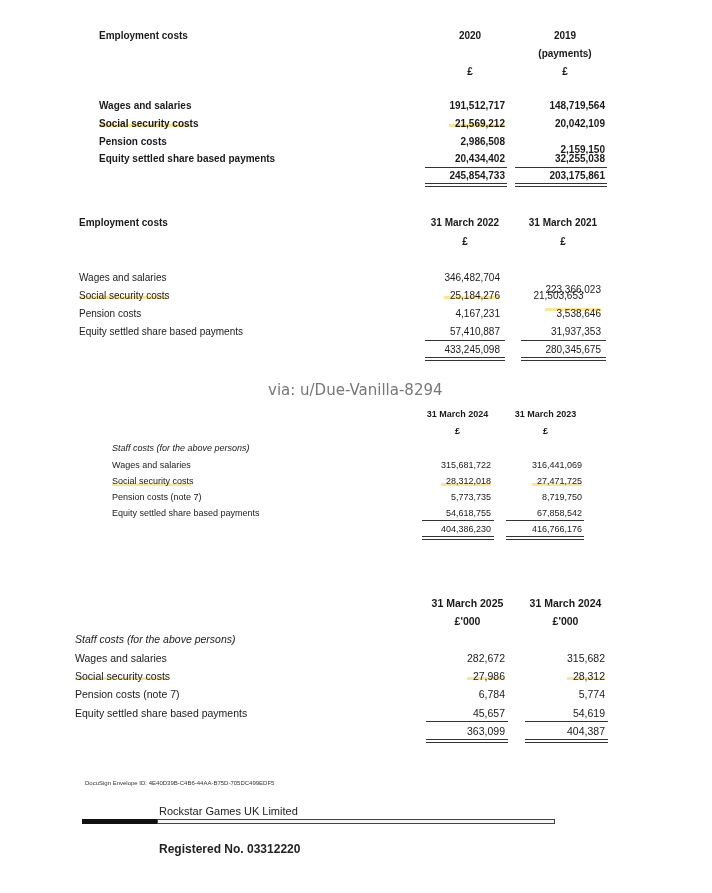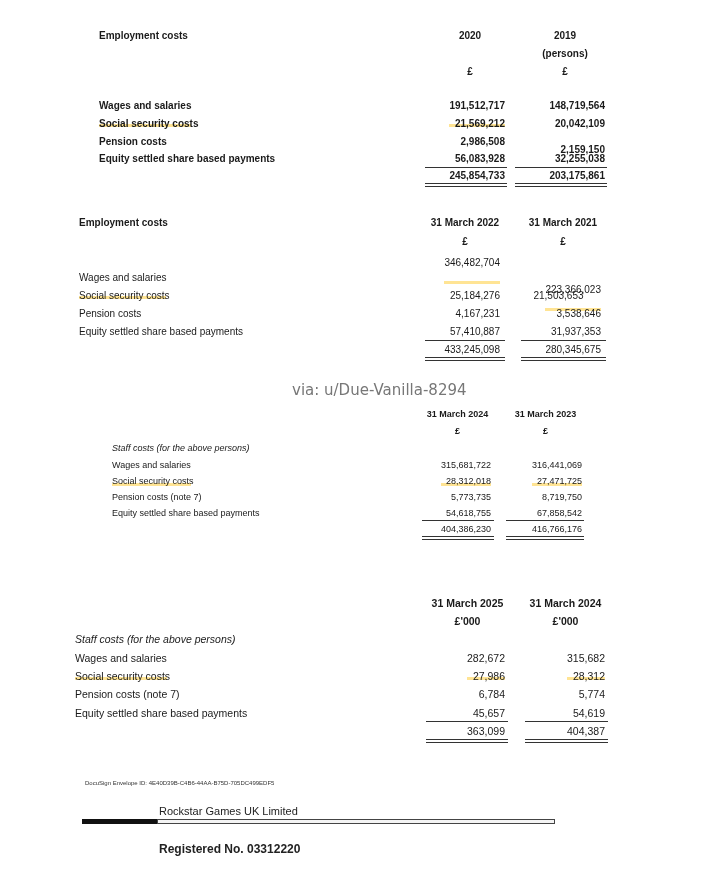--- a/index.html
+++ b/index.html
@@ -7,72 +7,72 @@
          font-family: "Liberation Sans", sans-serif; color: #1a1a1a; }
   .abs { position: absolute; }
   .lbl { position: absolute; font-size: 10px; white-space: nowrap; }
   .b { font-weight: bold; }
   .it { font-style: italic; }
   .num { position: absolute; font-size: 10px; text-align: right; white-space: nowrap; }
   .hdr { position: absolute; font-size: 10px; font-weight: bold; text-align: center; white-space: nowrap; }
   .hl { border-bottom: 3px solid rgba(255, 205, 60, 0.55); padding-bottom: 13px; }
   .rule { position: absolute; height: 0; border-top: 1.5px solid #333; }
   .drule { position: absolute; height: 2px; border-top: 1.5px solid #333; border-bottom: 1.5px solid #333; }
-  .watermark { position: absolute; font-size: 15px; color: #777; font-family: "DejaVu Sans", sans-serif; margin-left: 24px; }
+  .watermark { position: absolute; font-size: 15px; color: #777; font-family: "DejaVu Sans", sans-serif; }
   .s4 .lbl, .s4 .num, .s4 .hdr { font-size: 10.5px; }
   .s3 .lbl, .s3 .num, .s3 .hdr { font-size: 9px; }
   .footer-id { position: absolute; font-size: 6px; color: #333; }
   .company { position: absolute; font-size: 11px; color: #222; }
   .reg { position: absolute; font-size: 12px; font-weight: bold; color: #222; }
 </style>
 </head>
 <body>
 
 <div>
   <div class="lbl b" style="left:99px;top:30px;">Employment costs</div>
   <div class="hdr" style="left:440px;top:30px;width:60px;">2020</div>
   <div class="hdr" style="left:535px;top:30px;width:60px;">2019</div>
-  <div class="hdr" style="left:530px;top:48px;width:70px;">(persons)</div>
+  <div class="hdr" style="left:530px;top:48px;width:70px;">(payments)</div>
   <div class="hdr" style="left:440px;top:66px;width:60px;">£</div>
   <div class="hdr" style="left:535px;top:66px;width:60px;">£</div>
 
   <div class="lbl b" style="left:99px;top:100px;"><span class="hl">Wages and salaries</span></div>
   <div class="num b" style="left:420px;top:100px;width:85px;"><span class="hl">191,512,717</span></div>
   <div class="num b" style="left:520px;top:100px;width:85px;">148,719,564</div>
 
   <div class="lbl b" style="left:99px;top:118px;">Social security costs</div>
   <div class="num b" style="left:420px;top:118px;width:85px;">21,569,212</div>
   <div class="num b" style="left:520px;top:118px;width:85px;">20,042,109</div>
 
   <div class="lbl b" style="left:99px;top:136px;">Pension costs</div>
   <div class="num b" style="left:420px;top:136px;width:85px;">2,986,508</div>
   <div class="num b" style="left:520px;top:136px;width:85px;margin-top:8px;">2,159,150</div>
 
   <div class="lbl b" style="left:99px;top:153px;">Equity settled share based payments</div>
-  <div class="num b" style="left:420px;top:153px;width:85px;">56,083,928</div>
+  <div class="num b" style="left:420px;top:153px;width:85px;">20,434,402</div>
   <div class="num b" style="left:520px;top:153px;width:85px;">32,255,038</div>
 
   <div class="rule" style="left:425px;top:167px;width:82px;"></div>
   <div class="rule" style="left:515px;top:167px;width:92px;"></div>
 
   <div class="num b" style="left:420px;top:170px;width:85px;">245,854,733</div>
   <div class="num b" style="left:520px;top:170px;width:85px;">203,175,861</div>
   <div class="drule" style="left:425px;top:183px;width:82px;"></div>
   <div class="drule" style="left:515px;top:183px;width:92px;"></div>
 </div>
 
 <div>
   <div class="lbl b" style="left:79px;top:217px;">Employment costs</div>
   <div class="hdr" style="left:420px;top:217px;width:90px;">31 March 2022</div>
   <div class="hdr" style="left:518px;top:217px;width:90px;">31 March 2021</div>
   <div class="hdr" style="left:420px;top:236px;width:90px;">£</div>
   <div class="hdr" style="left:518px;top:236px;width:90px;">£</div>
 
   <div class="lbl" style="left:79px;top:272px;"><span class="hl">Wages and salaries</span></div>
-  <div class="num" style="left:415px;top:257px;width:85px;"><span class="hl">346,482,704</span></div>
+  <div class="num" style="left:415px;top:272px;width:85px;"><span class="hl">346,482,704</span></div>
   <div class="num" style="left:516px;top:284px;width:85px;"><span class="hl">223,366,023</span></div>
 
   <div class="lbl" style="left:79px;top:290px;">Social security costs</div>
   <div class="num" style="left:415px;top:290px;width:85px;">25,184,276</div>
   <div class="num" style="left:516px;top:290px;width:85px;text-align:center;">21,503,653</div>
 
   <div class="lbl" style="left:79px;top:308px;">Pension costs</div>
   <div class="num" style="left:415px;top:308px;width:85px;text-align:right;">4,167,231</div>
   <div class="num" style="left:516px;top:308px;width:85px;">3,538,646</div>
 

